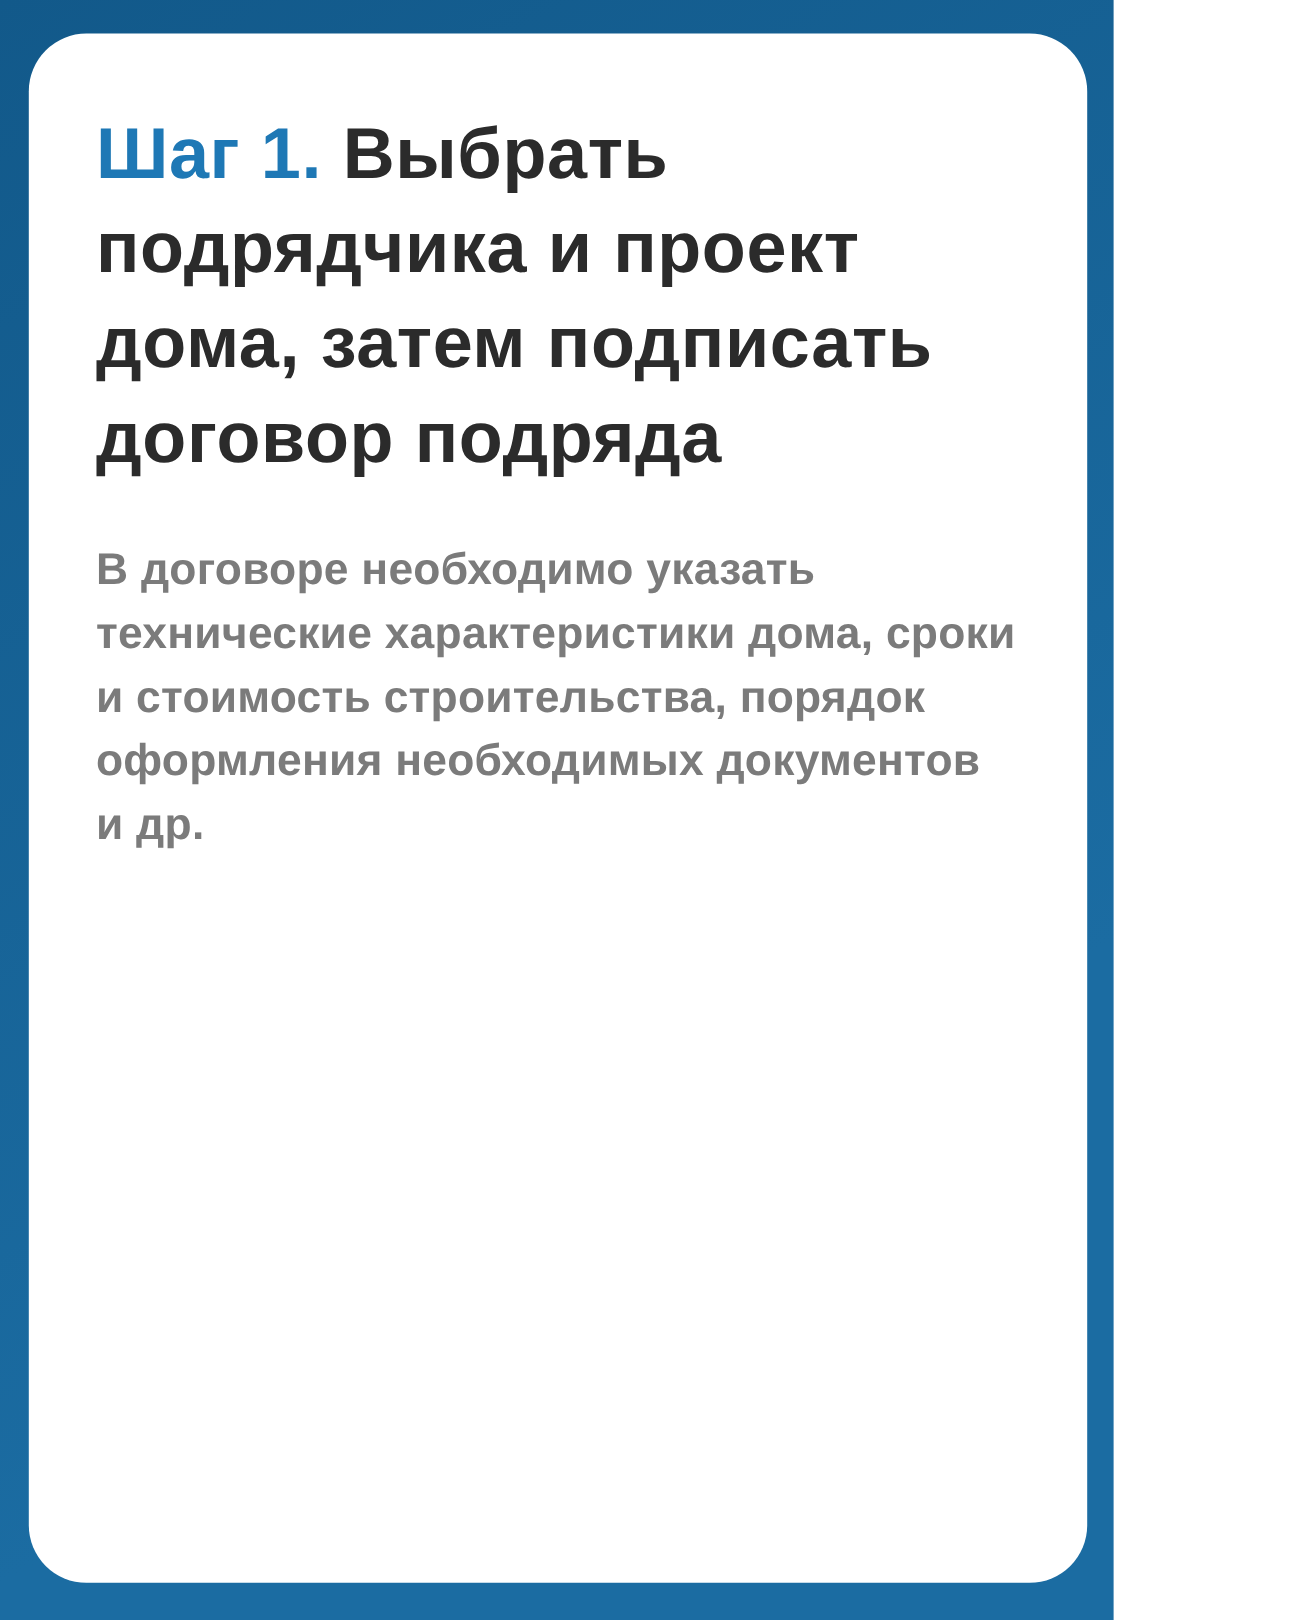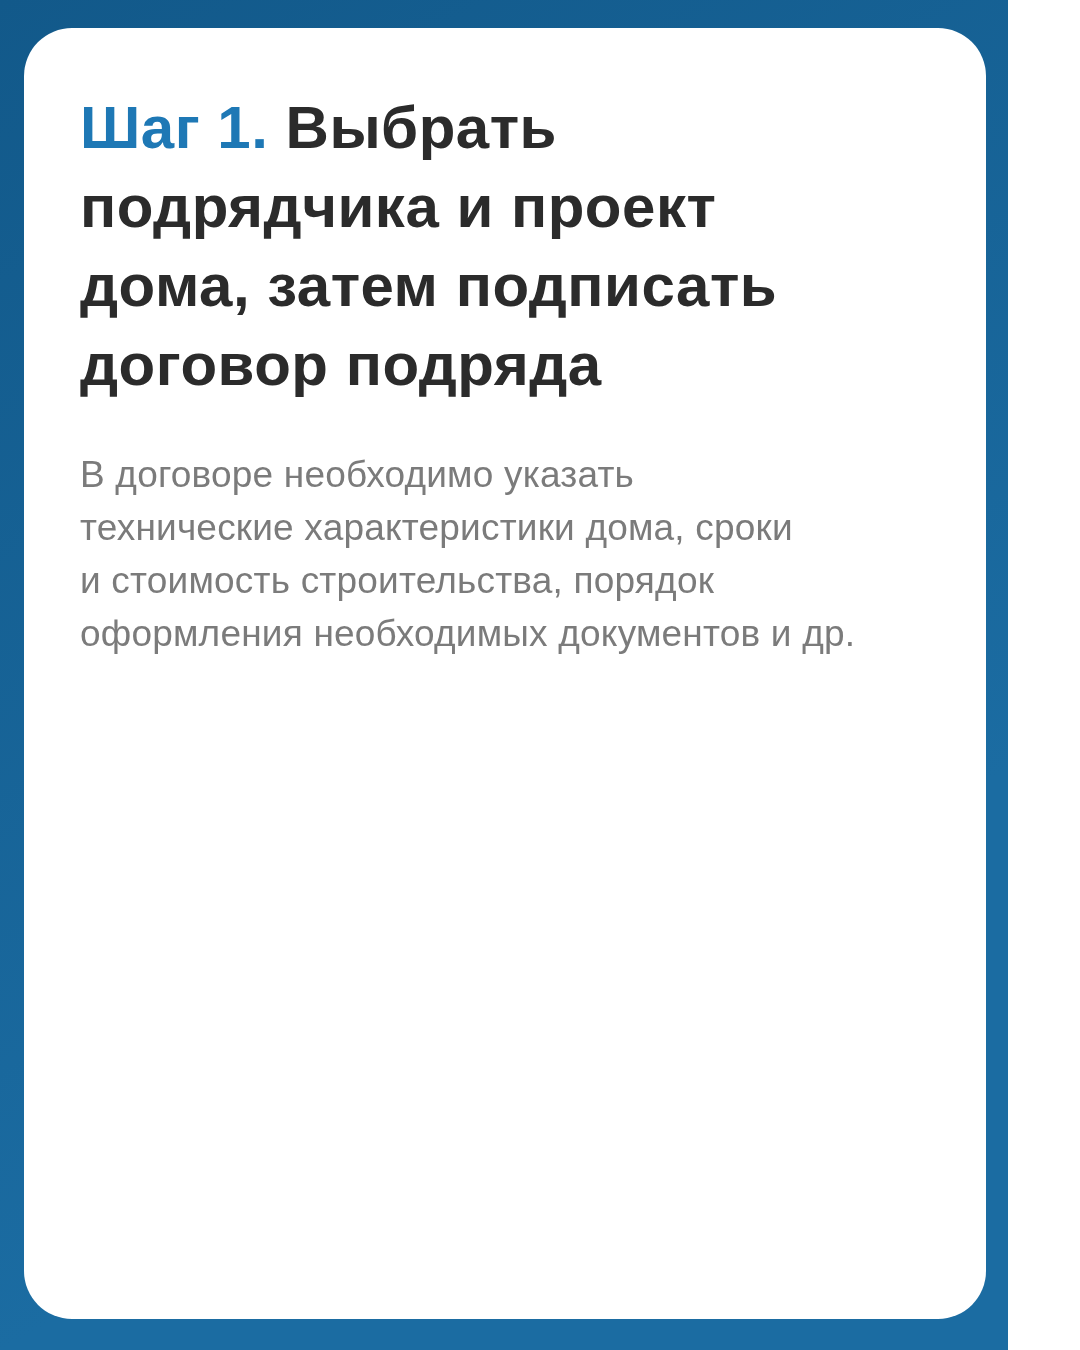--- a/index.html
+++ b/index.html
@@ -11,21 +11,21 @@
     --body: #7b7b7b;
   }
   * { margin: 0; padding: 0; box-sizing: border-box; }
   html, body { width: 1080px; height: 1350px; }
   body {
     font-family: "Liberation Sans", "DejaVu Sans", sans-serif;
     overflow: hidden;
   }
   .page {
     position: relative;
-    width: 1008px;
+    width: 928px;
     height: 1350px;
     background: linear-gradient(150deg, var(--bg-top) 0%, var(--bg-bottom) 70%, var(--bg-bottom) 100%);
   }
   .card {
     position: absolute;
     left: 24px;
     right: 22px;
     top: 28px;
     bottom: 31px;
     background: var(--card-bg);
@@ -41,21 +41,21 @@
     white-space: pre-line;
     max-width: 900px;
   }
   .headline .step {
     color: var(--accent);
   }
   .body-text {
     margin-top: 44px;
     font-size: 37px;
     line-height: 53px;
-    font-weight: 400;
+    font-weight: 700;
     color: var(--body);
     letter-spacing: 0.2px;
     white-space: pre-line;
     max-width: 960px;
   }
 </style>
 </head>
 <body>
 
 <div class="page">

